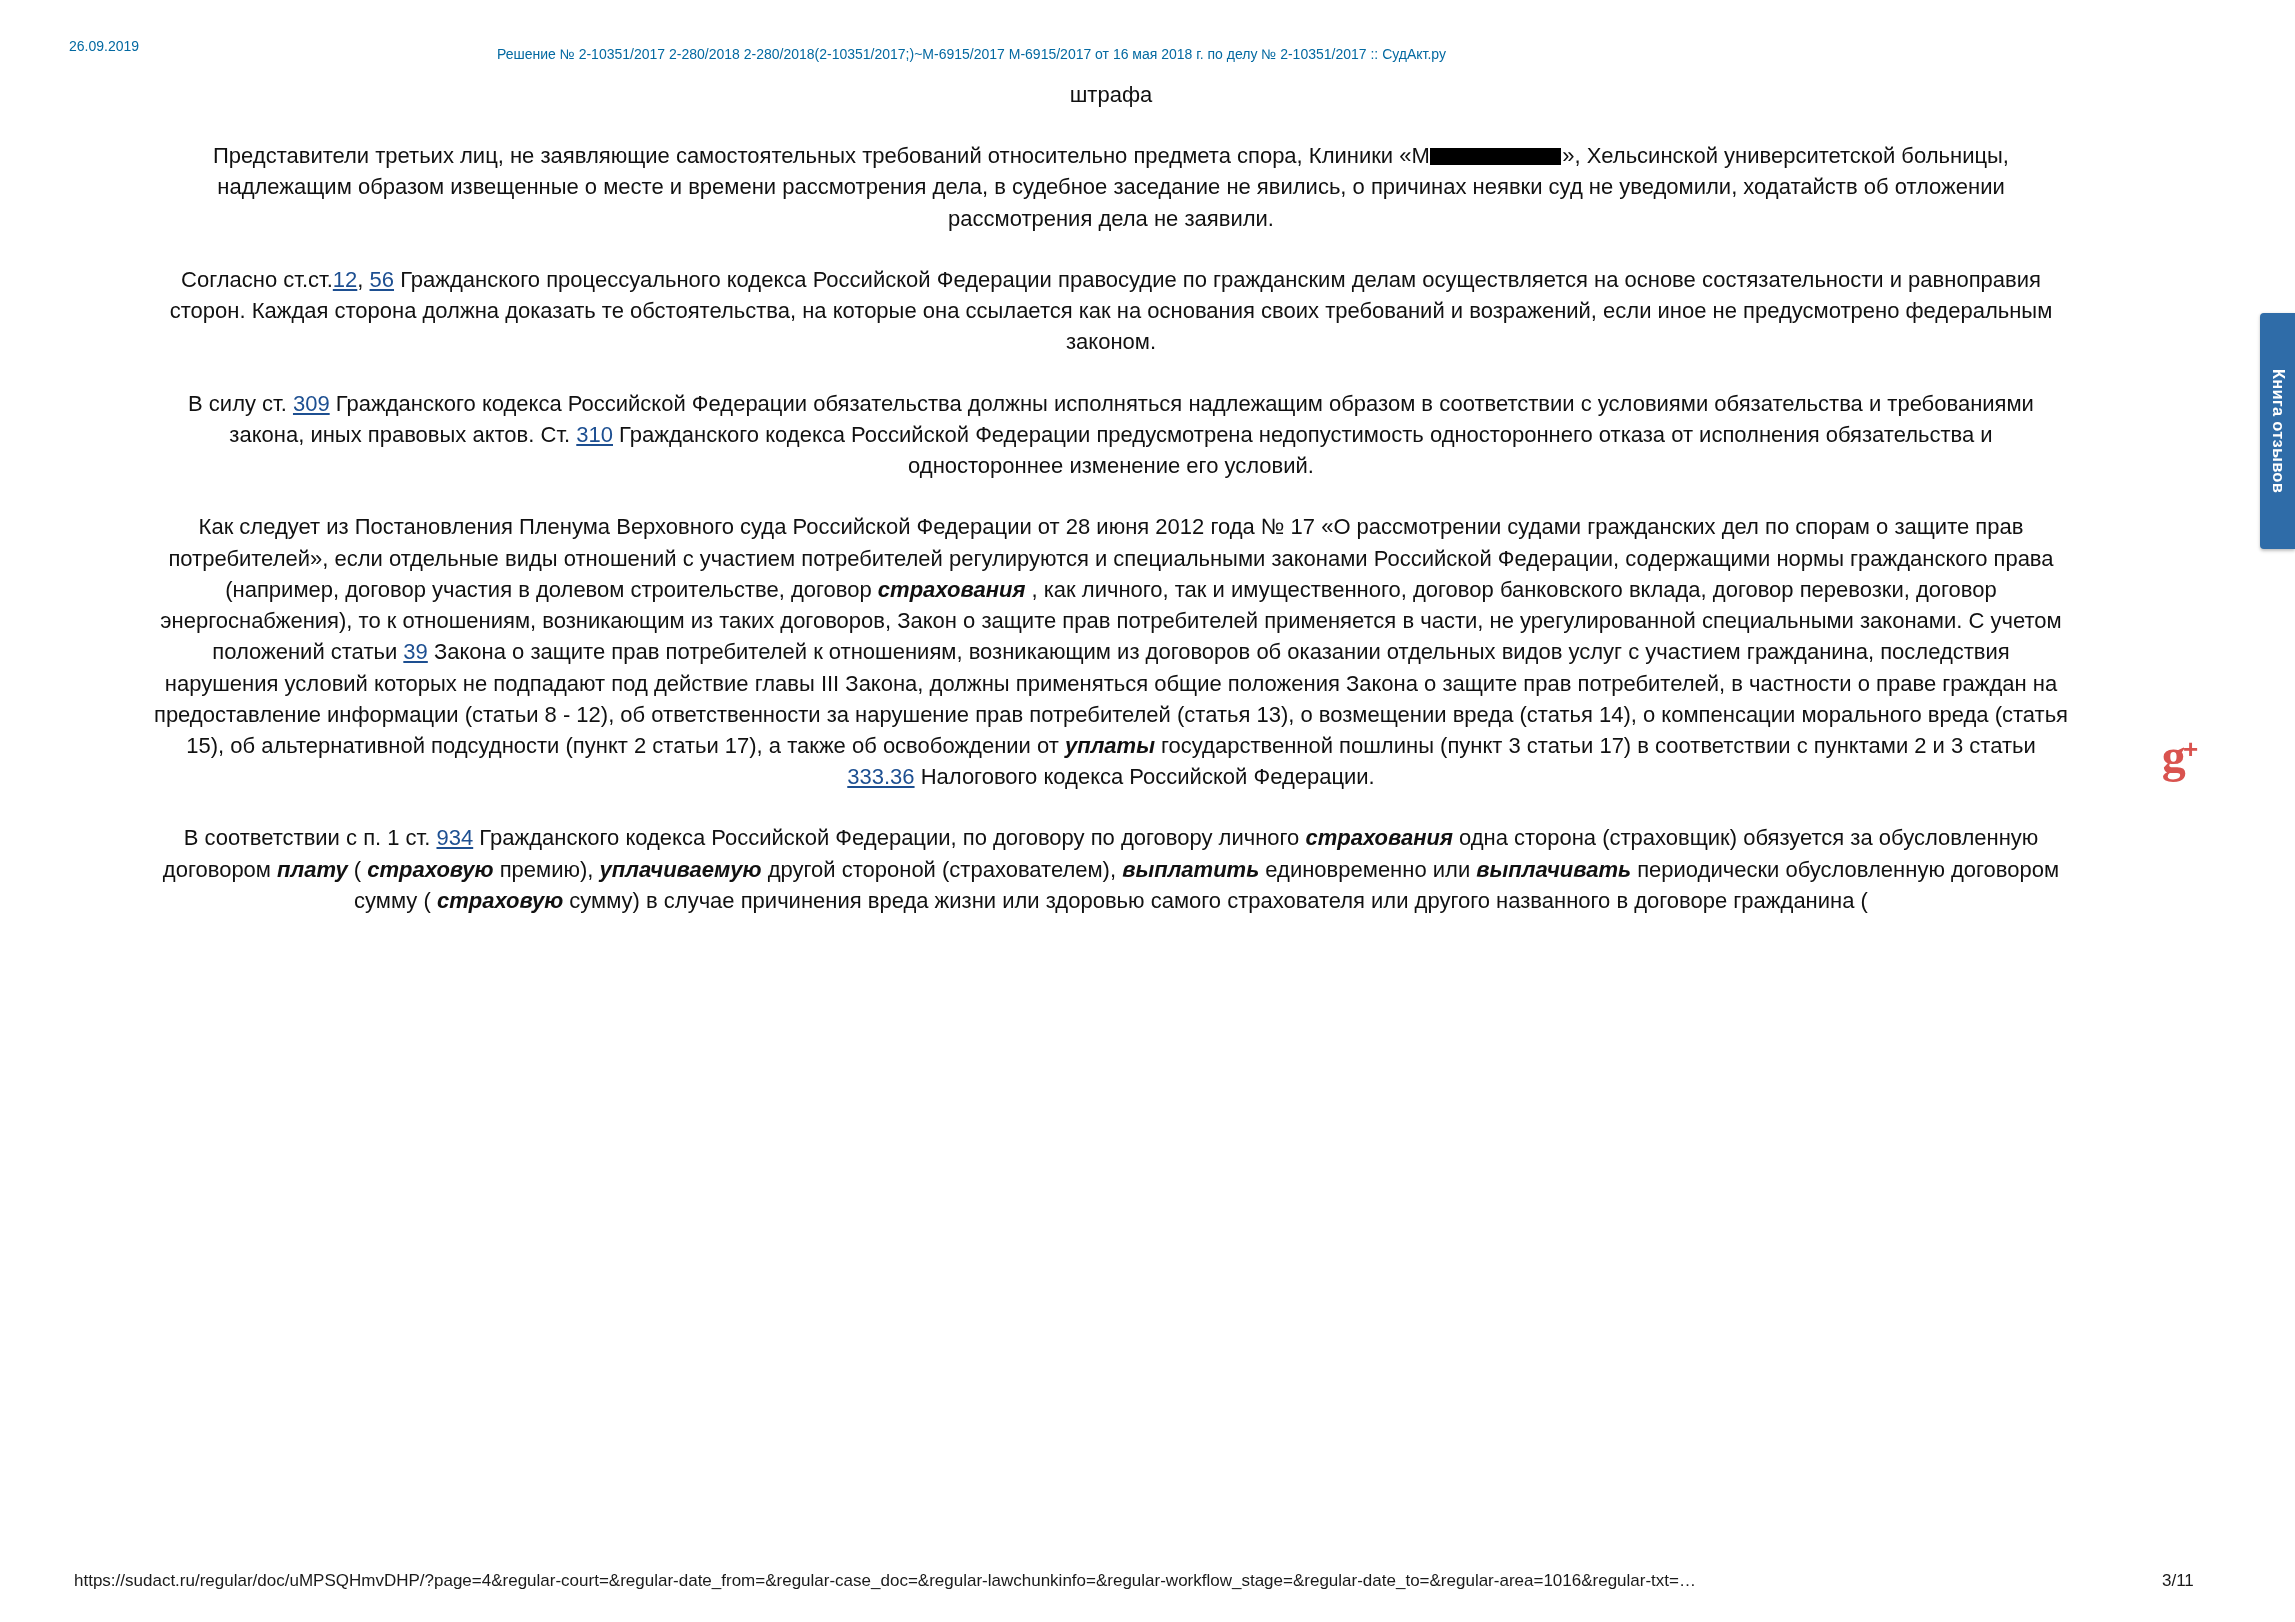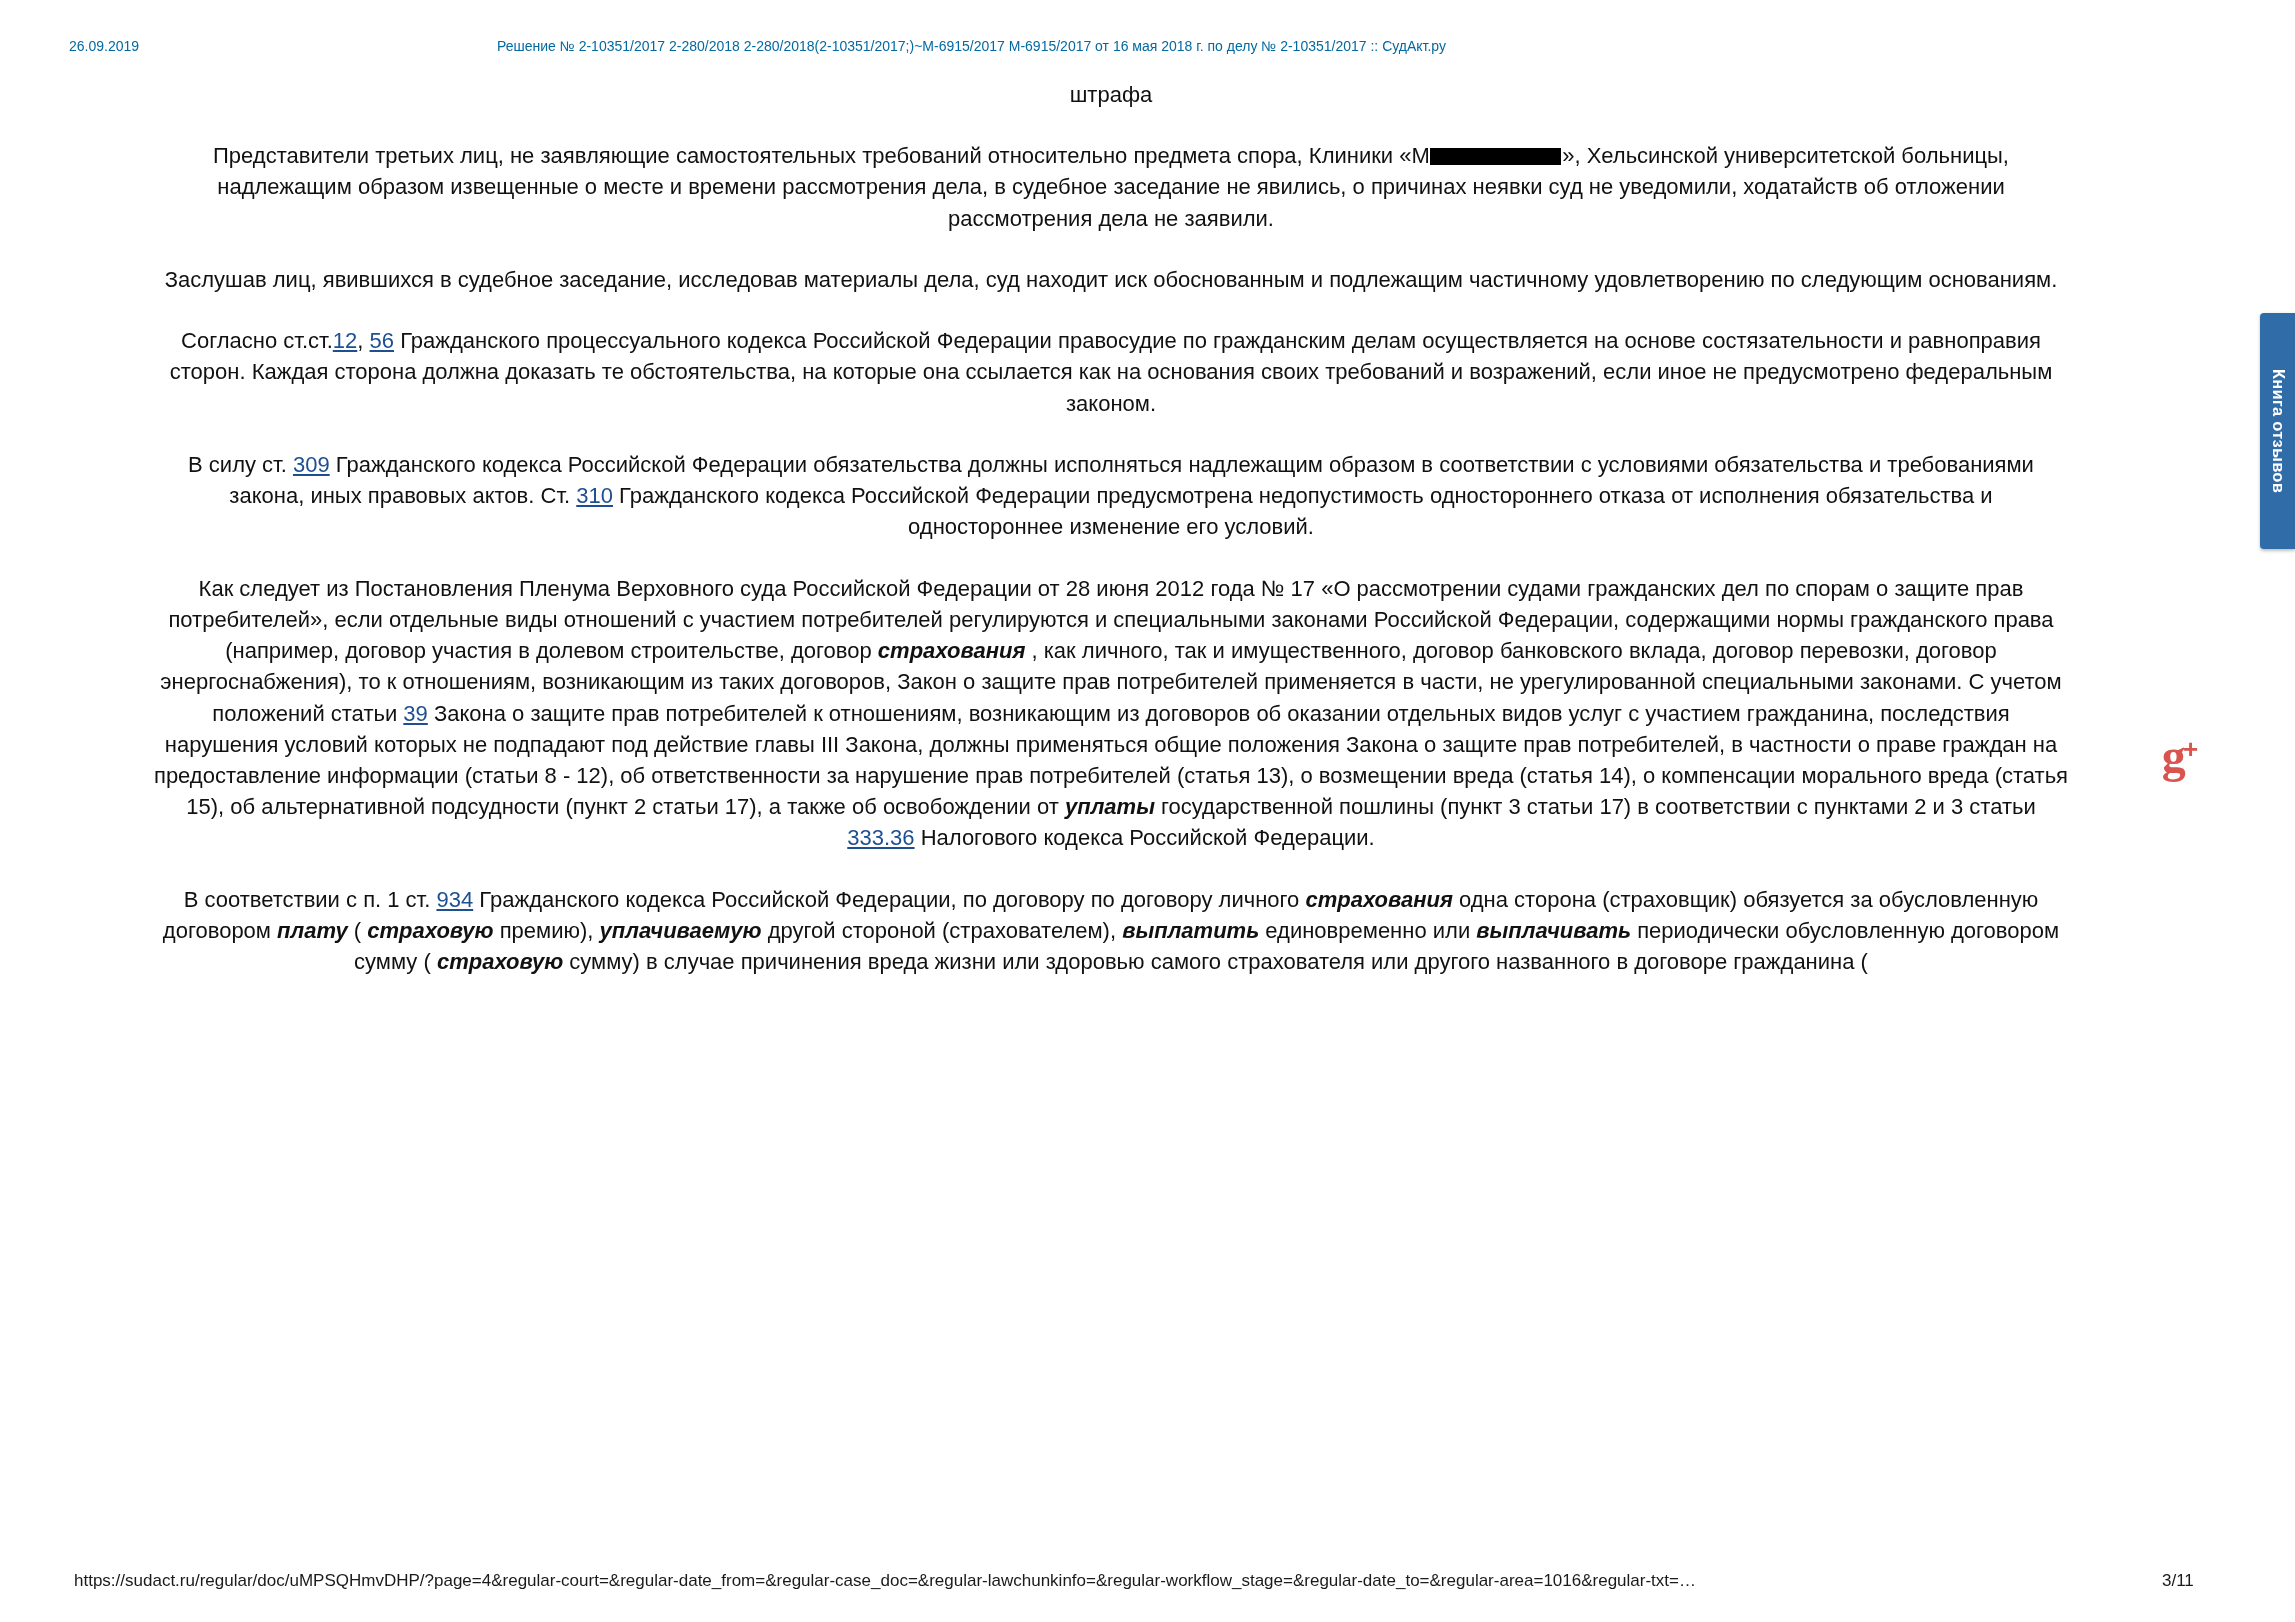--- a/index.html
+++ b/index.html
@@ -28,21 +28,21 @@
     white-space: nowrap;
   }
   .print-header .hdr-date {
     position: absolute;
     left: 69px;
     top: 0;
   }
   .print-header .hdr-title {
     position: absolute;
     left: 497px;
-    top: 0;
+    top: 8px;
   }
 
   
   .print-footer {
     position: absolute;
     bottom: 25px;
     left: 0;
     width: 2295px;
     height: 26px;
     font-size: 17px;
@@ -159,23 +159,20 @@
 
   <p>
     <span>штрафа</span>
   </p>
 
   <p>
     <span>Представители третьих лиц, не заявляющие самостоятельных требований относительно предмета спора, Клиники «М</span><span class="redact"></span><span>»,  Хельсинской университетской больницы, надлежащим образом извещенные о месте и времени рассмотрения дела, в судебное заседание не явились, о причинах неявки суд не уведомили, ходатайств об отложении рассмотрения дела не заявили.</span>
   </p>
 
 
-  <p>
-    <span>Заслушав лиц, явившихся в судебное заседание, исследовав материалы дела, суд находит иск обоснованным и подлежащим частичному удовлетворению по следующим основаниям.</span>
-  </p>
 
   <p>
     <span>Согласно ст.ст.</span><a class="lnk">12</a><span>, </span><a class="lnk">56</a><span> Гражданского процессуального кодекса Российской Федерации правосудие по гражданским делам осуществляется на основе состязательности и равноправия сторон. Каждая сторона должна доказать те обстоятельства, на которые она ссылается как на основания своих требований и возражений, если иное не предусмотрено федеральным законом.</span>
   </p>
 
   <p>
     <span>В силу ст. </span><a class="lnk">309</a><span> Гражданского кодекса Российской Федерации обязательства должны исполняться надлежащим образом в соответствии с условиями обязательства и требованиями закона, иных правовых актов. Ст. </span><a class="lnk">310</a><span> Гражданского кодекса Российской Федерации предусмотрена недопустимость одностороннего отказа от исполнения обязательства и одностороннее изменение его условий.</span>
   </p>
 
   <p>

